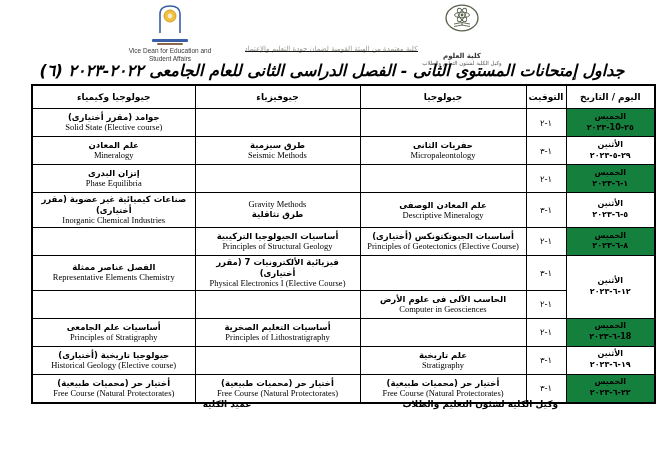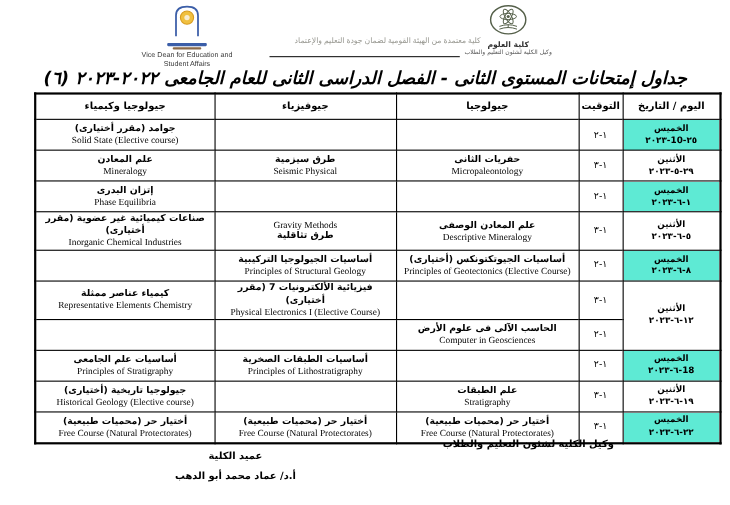--- a/index.html
+++ b/index.html
@@ -8,25 +8,25 @@
     font-family:"DejaVu Sans", sans-serif;color:#000;overflow:hidden;
   }
   
   .logo-block{position:absolute;text-align:center;}
   .logo-block-left{left:128px;top:4px;width:84px;}
   .logo-block-right{left:420px;top:4px;width:84px;}
   .logo-mark{margin:1px auto;border-radius:1px;}
   .mark-blue{width:36px;height:3px;background:#3b5ea8;}
   .mark-gray{width:26px;height:2px;background:#8a6a4a;}
   .logo-caption{font-size:6.5px;line-height:1.25;color:#3a3a3a;margin-top:2px;font-family:"Liberation Sans", sans-serif;}
-  .right-logo-title{font-size:7px;font-weight:bold;color:#333;margin-top:1px;direction:rtl;}
+  .right-logo-title{font-size:7px;font-weight:bold;color:#333;margin-top:16px;direction:rtl;}
   .right-logo-sub{font-size:5.5px;color:#555;direction:rtl;line-height:1.2;}
   .accreditation{
-    position:absolute;left:225px;top:33px;width:212px;
-    font-size:7px;color:#979790;direction:rtl;font-family:Liberation Serif, serif;
+    position:absolute;left:225px;top:45px;width:212px;text-align:center;
+    font-size:7px;color:#979790;direction:rtl;
   }
   .header-divider{position:absolute;left:245px;top:51px;width:173px;border-top:1.5px solid #1a1a1a;}
   
   .page-title{
     position:absolute;top:61px;left:0;right:0;text-align:center;
     direction:rtl;font-size:16px;font-weight:bold;font-style:italic;
   }
   
   table.schedule{
     position:absolute;top:84px;left:31px;width:623px;
@@ -36,25 +36,25 @@
   .schedule th,.schedule td{
     border:1.4px solid #000;text-align:center;vertical-align:middle;
     padding:1px 2px;overflow:hidden;
   }
   .schedule thead th{font-size:9px;font-weight:bold;height:20px;direction:rtl;}
   .schedule tbody td{height:25px;}
   .ar{font-size:8.5px;font-weight:bold;line-height:1.3;direction:rtl;}
   .en{font-family:"Liberation Serif", serif;font-size:8.5px;font-weight:normal;line-height:1.15;direction:ltr;}
   .time-cell{font-size:8.5px;direction:rtl;}
   .date-cell div{font-size:8px;font-weight:bold;line-height:1.35;direction:rtl;}
-  .shaded{background:#5eead4;}
+  .shaded{background:#15803d;}
   
   .footer-block{position:absolute;top:399px;text-align:center;direction:rtl;}
   .footer-right{left:418px;width:140px;}
-  .footer-left{left:148px;width:132px;margin-top:11px;}
+  .footer-left{left:161px;width:132px;}
   .footer-title{font-size:9px;font-weight:bold;white-space:nowrap;}
   .footer-name{font-size:9px;font-weight:bold;white-space:nowrap;margin-top:8px;}
 </style>
 </head>
 <body>
 
 <div class="logo-block logo-block-left">
   <span>
     <svg width="26" height="30" viewBox="0 0 26 30" aria-hidden="true">
       <path d="M3 29 L3 10 Q3 2 13 2 Q23 2 23 10 L23 29" fill="none" stroke="#3b5ea8" stroke-width="1.6"></path>
@@ -126,21 +126,21 @@
           <div>الأثنين</div>
           <div>٢٩-٥-٢٠٢٣</div>
         </td>
         <td class="time-cell">١-٣</td>
         <td class="course-cell">
           <div class="ar">حفريات الثانى</div>
           <div class="en">Micropaleontology</div>
         </td>
         <td class="course-cell">
           <div class="ar">طرق سيزمية</div>
-          <div class="en">Seismic Physical</div>
+          <div class="en">Seismic Methods</div>
         </td>
         <td class="course-cell">
           <div class="ar">علم المعادن</div>
           <div class="en">Mineralogy</div>
         </td>
       </tr>
       <tr>
         <td class="date-cell shaded">
           <div>الخميس</div>
           <div>١-٦-٢٠٢٣</div>
@@ -193,57 +193,57 @@
           <div>الأثنين</div>
           <div>١٢-٦-٢٠٢٣</div>
         </td>
         <td class="time-cell">١-٣</td>
         <td class="course-cell"></td>
         <td class="course-cell">
           <div class="ar">فيزيائية الألكترونيات 7 (مقرر أختيارى)</div>
           <div class="en">Physical Electronics I (Elective Course)</div>
         </td>
         <td class="course-cell">
-          <div class="ar">كيمياء عناصر ممثلة</div>
+          <div class="ar">الفصل عناصر ممثلة</div>
           <div class="en">Representative Elements Chemistry</div>
         </td>
       </tr>
       <tr>
         <td class="time-cell">١-٢</td>
         <td class="course-cell">
           <div class="ar">الحاسب الآلى فى علوم الأرض</div>
           <div class="en">Computer in Geosciences</div>
         </td>
         <td class="course-cell"></td>
         <td class="course-cell"></td>
       </tr>
       <tr>
         <td class="date-cell shaded">
           <div>الخميس</div>
           <div>18-٦-٢٠٢٣</div>
         </td>
         <td class="time-cell">١-٢</td>
         <td class="course-cell"></td>
         <td class="course-cell">
-          <div class="ar">أساسيات الطبقات الصخرية</div>
+          <div class="ar">أساسيات التعليم الصخرية</div>
           <div class="en">Principles of Lithostratigraphy</div>
         </td>
         <td class="course-cell">
           <div class="ar">أساسيات علم الجامعى</div>
           <div class="en">Principles of Stratigraphy</div>
         </td>
       </tr>
       <tr>
         <td class="date-cell">
           <div>الأثنين</div>
           <div>١٩-٦-٢٠٢٣</div>
         </td>
         <td class="time-cell">١-٣</td>
         <td class="course-cell">
-          <div class="ar">علم الطبقات</div>
+          <div class="ar">علم تاريخية</div>
           <div class="en">Stratigraphy</div>
         </td>
         <td class="course-cell"></td>
         <td class="course-cell">
           <div class="ar">جيولوجيا تاريخية (أختيارى)</div>
           <div class="en">Historical Geology (Elective course)</div>
         </td>
       </tr>
       <tr>
         <td class="date-cell shaded">
@@ -265,14 +265,13 @@
         </td>
       </tr>
     </tbody>
 </table>
 
 <div class="footer-block footer-right">
   <div class="footer-title">وكيل الكلية لشئون التعليم والطلاب</div>
 </div>
 <div class="footer-block footer-left">
   <div class="footer-title">عميد الكلية</div>
-  <div class="footer-name">أ.د/ عماد محمد أبو الدهب</div>
 </div>
 
 </body></html>

